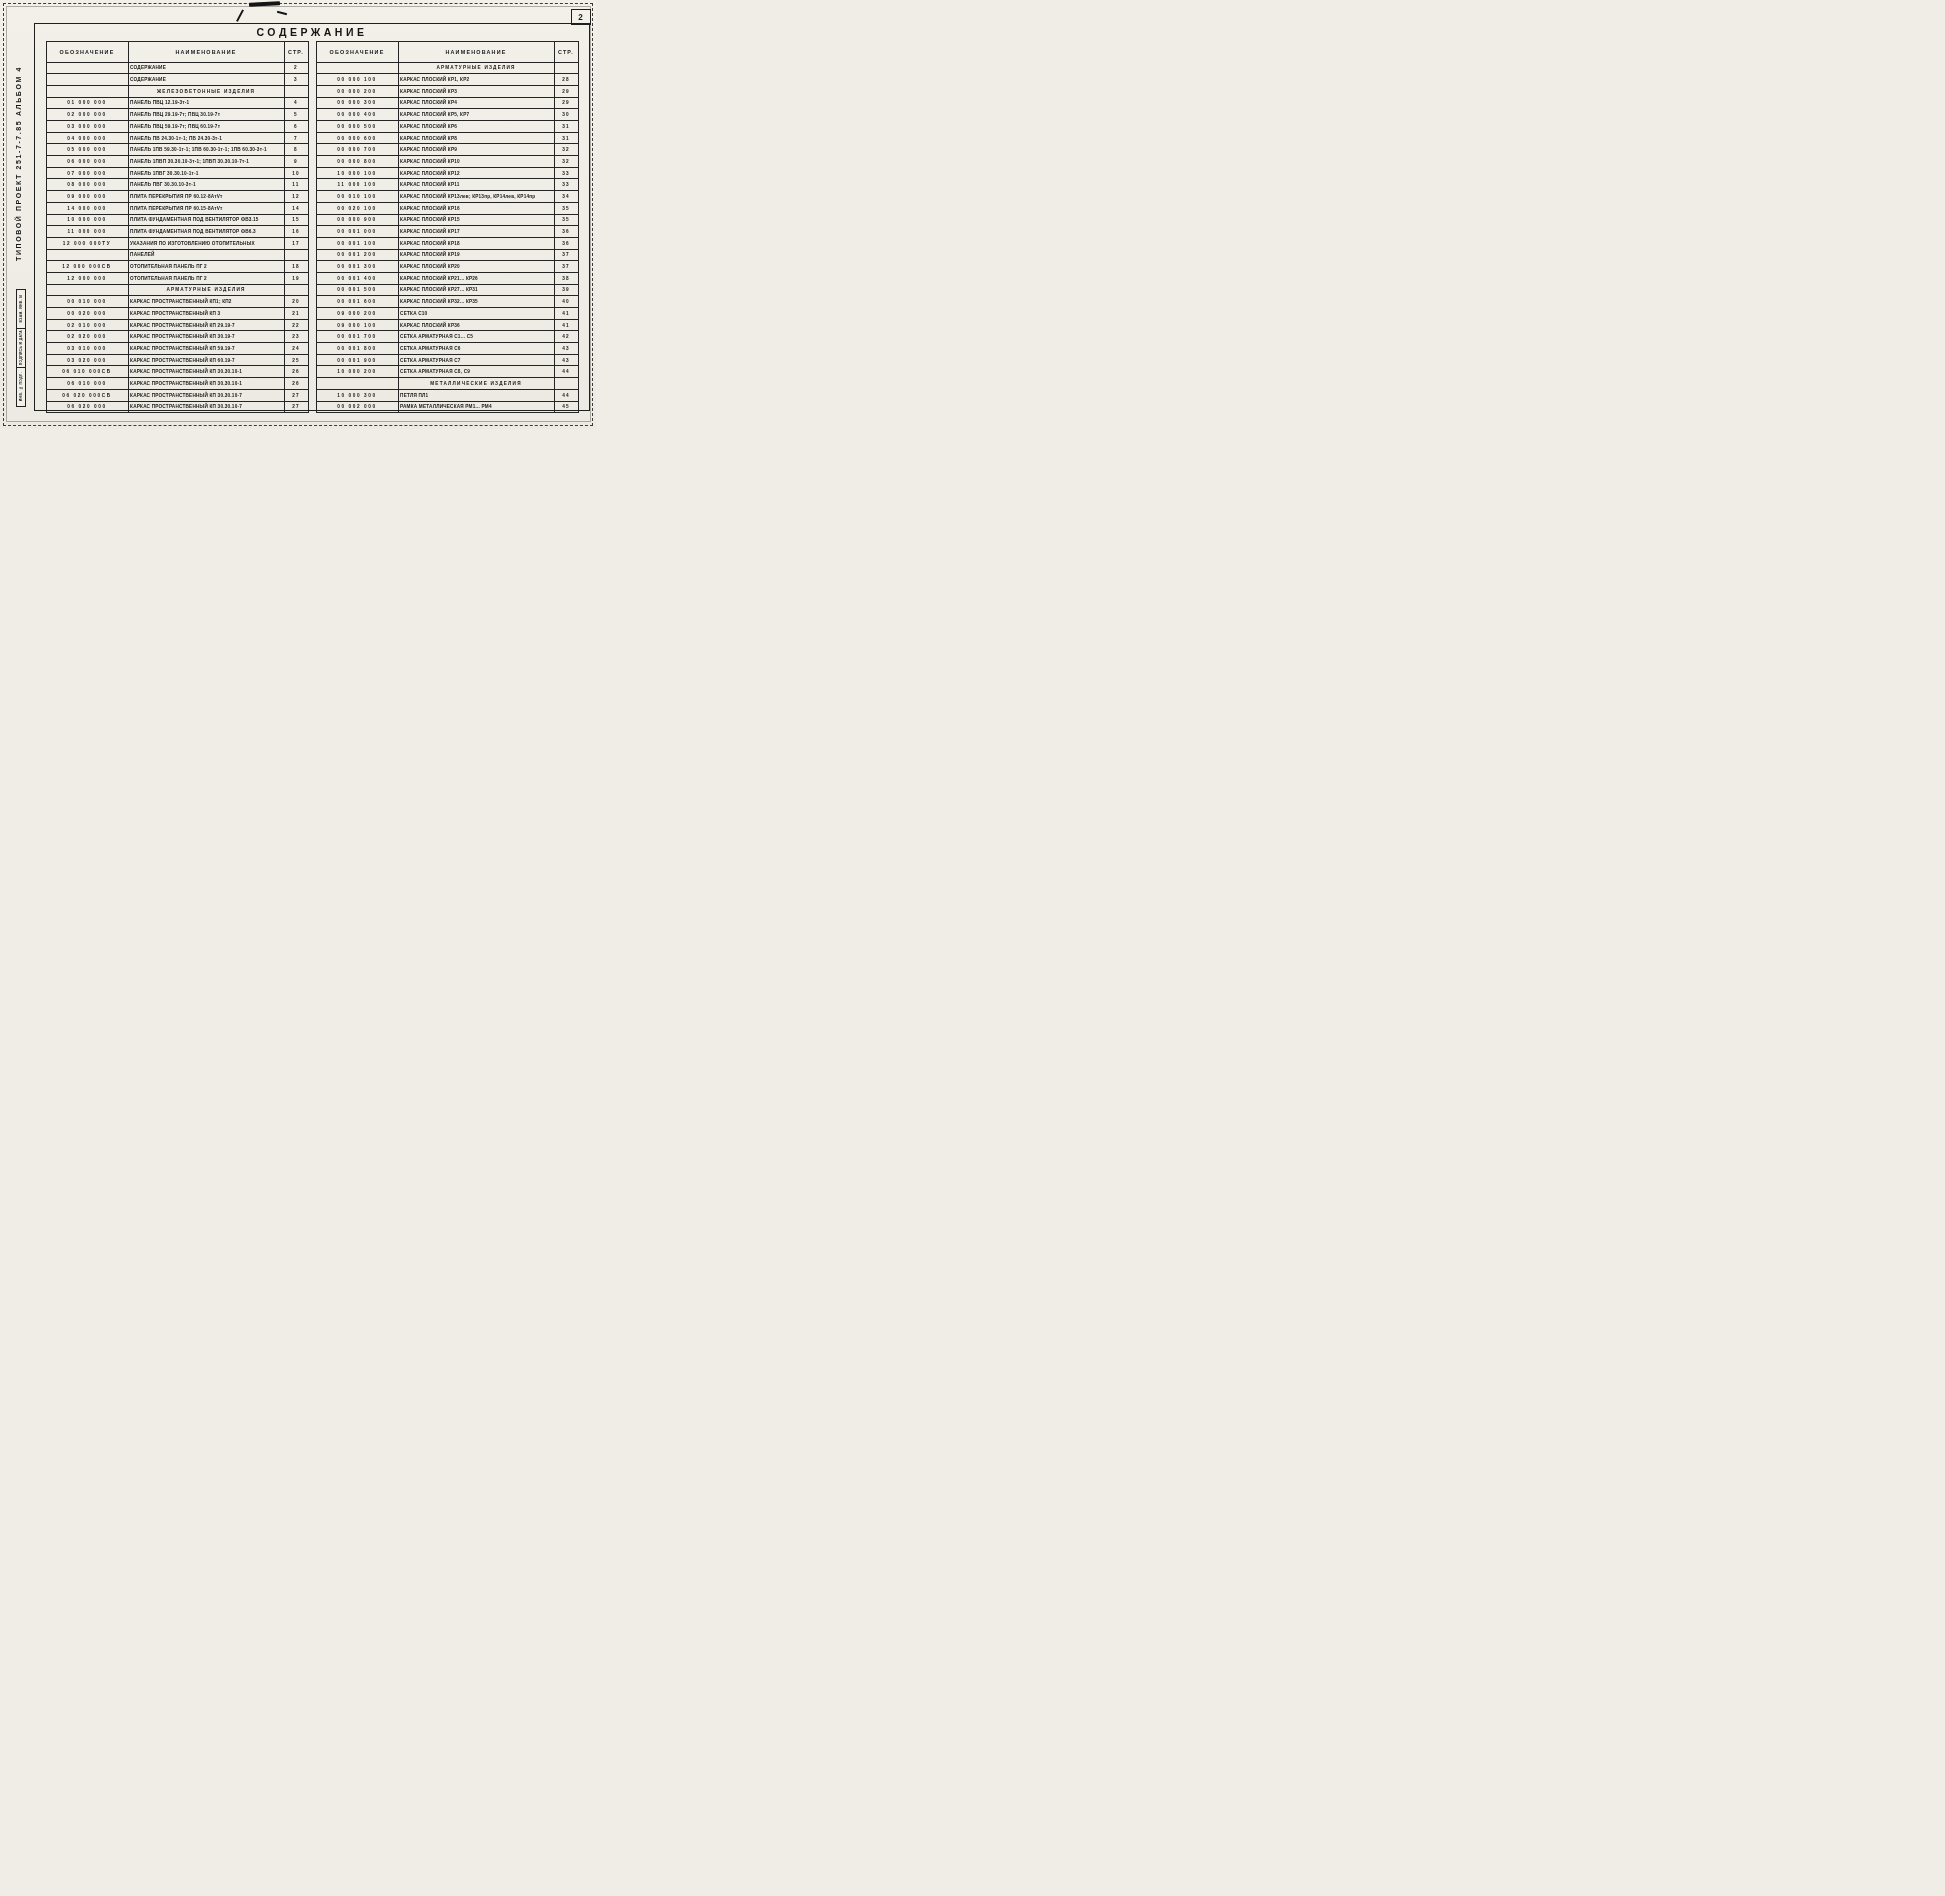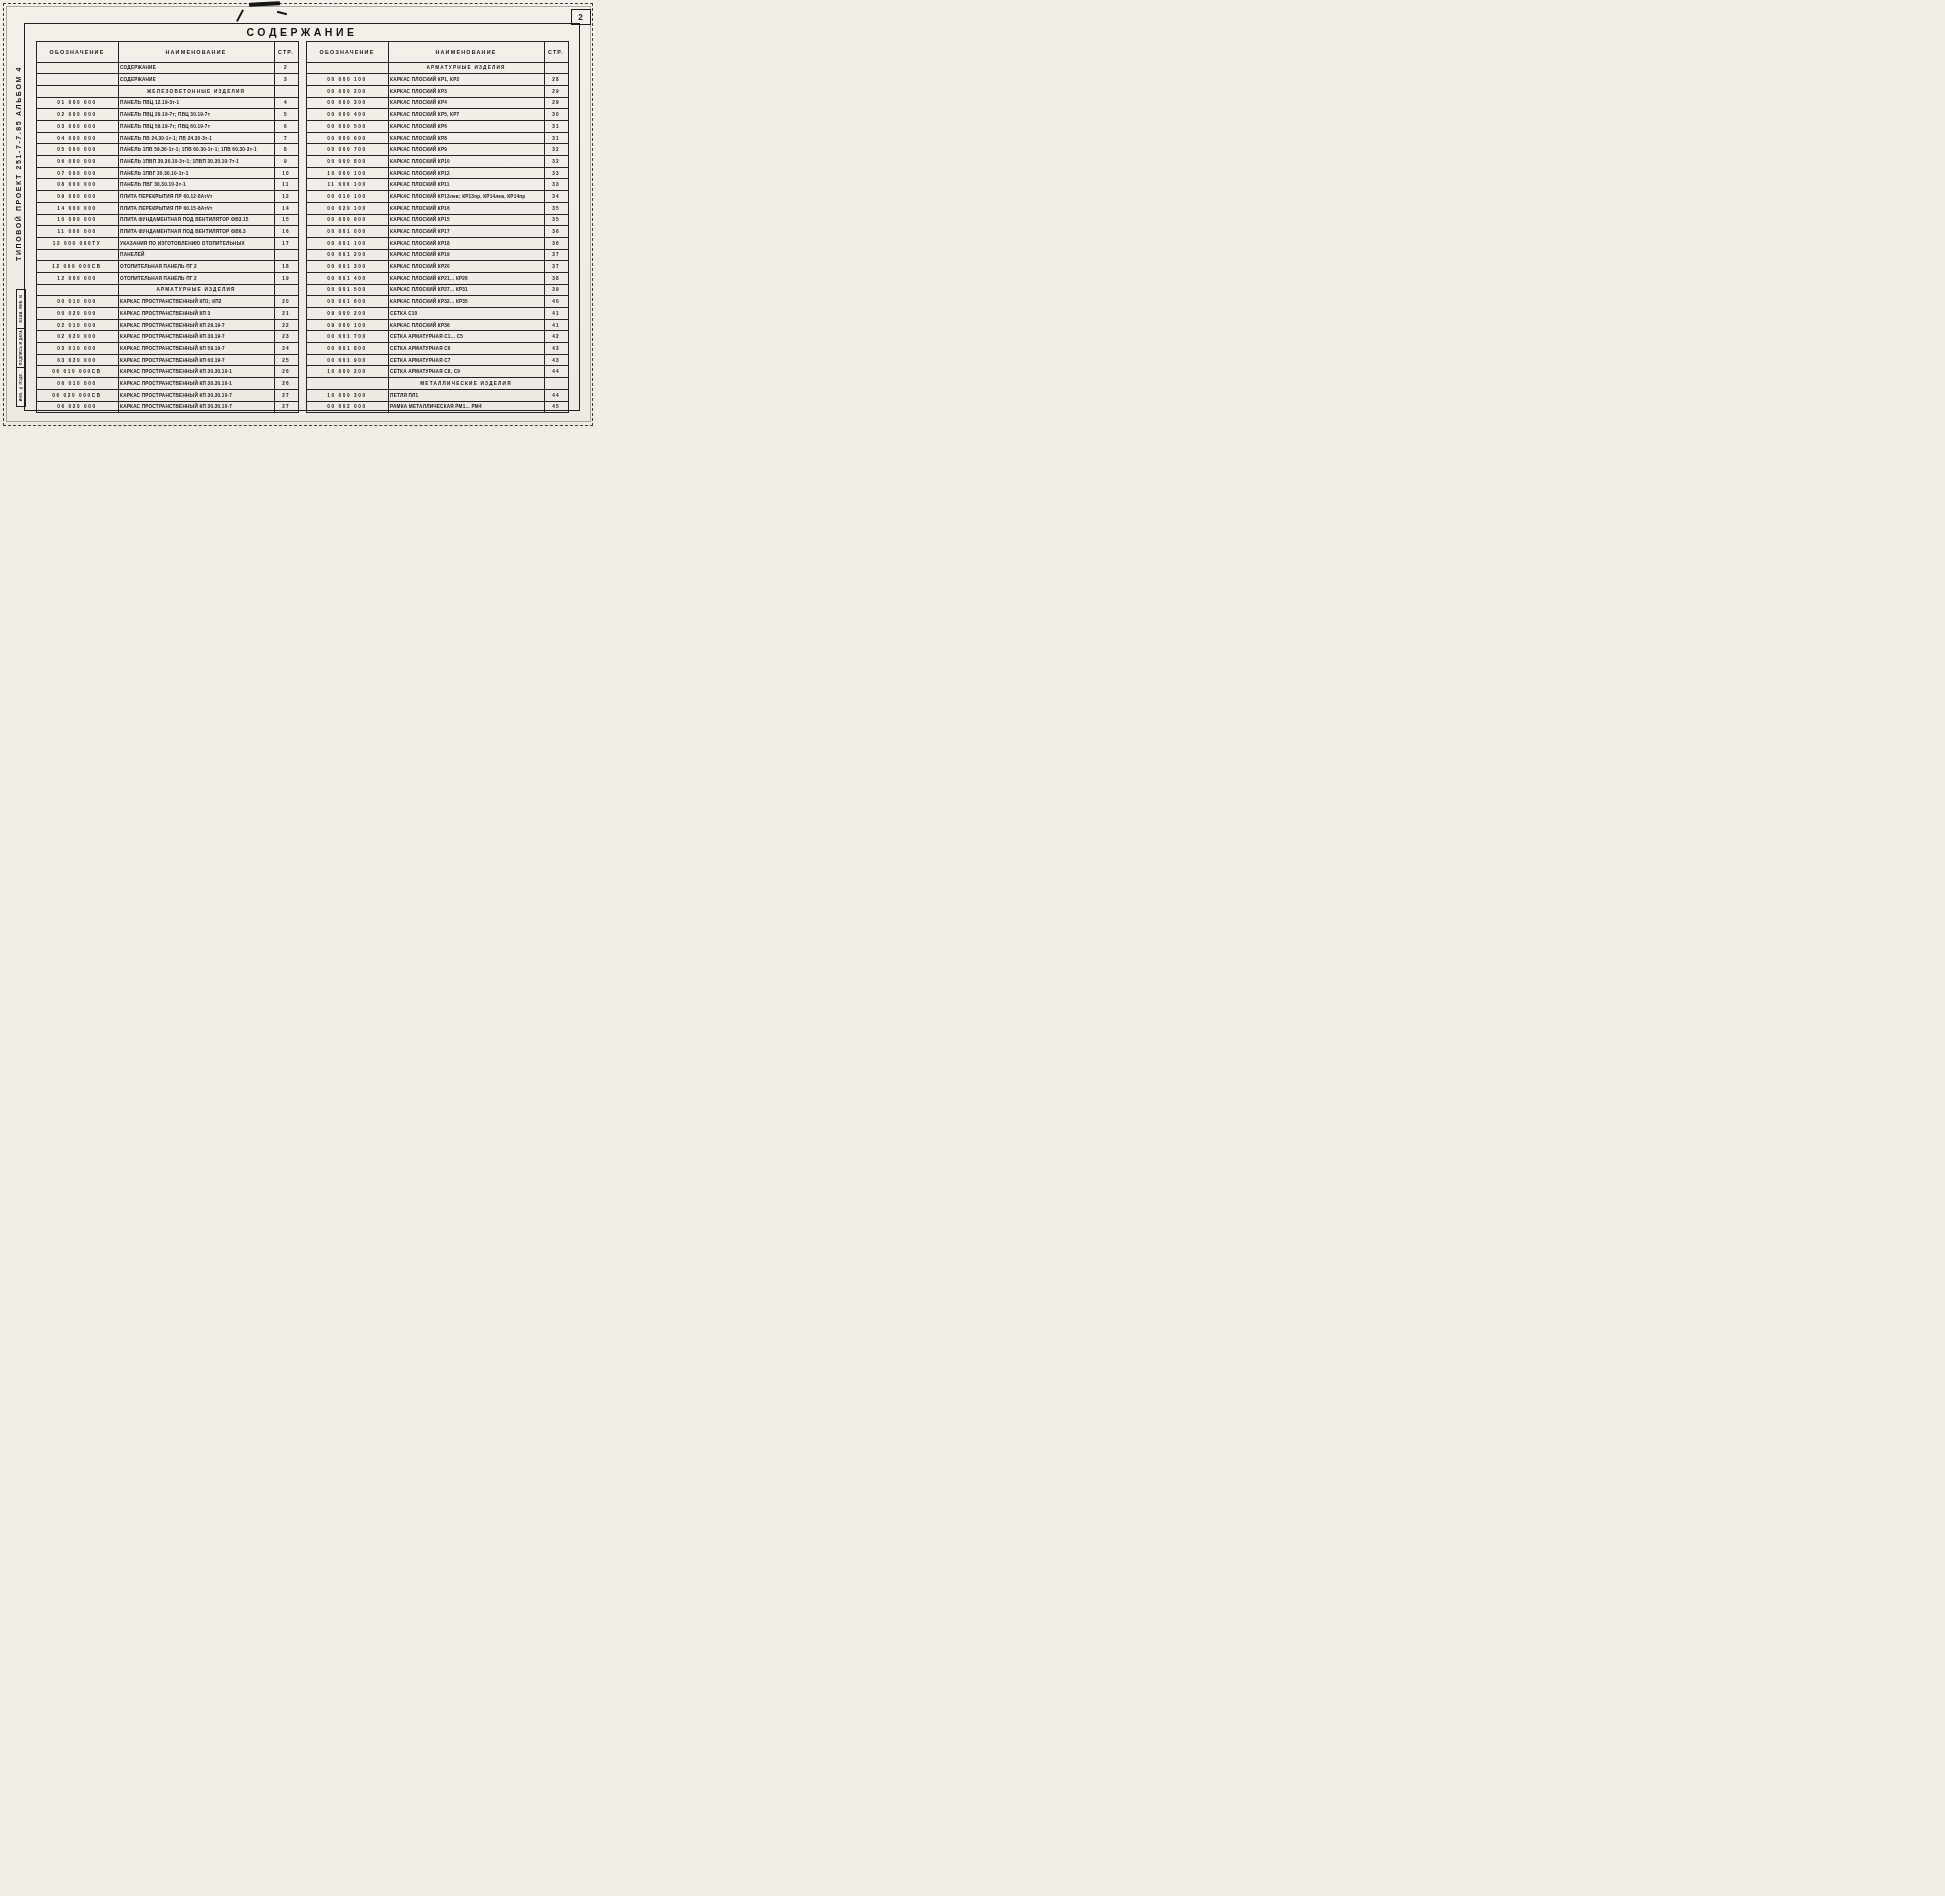--- a/index.html
+++ b/index.html
@@ -54,21 +54,21 @@
     background:rgba(245,243,236,.6);
   }
   .stamp-box:last-child{border-bottom:0.8px solid #222;}
   .stamp-box span{
     writing-mode:vertical-rl;transform:rotate(180deg);
     font-size:3.3px;font-weight:bold;letter-spacing:0.4px;white-space:nowrap;
   }
 
   
   .main-frame{
-    position:absolute;left:24px;top:22.6px;width:554px;height:386px;
+    position:absolute;left:34px;top:22.6px;width:554px;height:386px;
     border:1.2px solid #1f1f1f;
     background:transparent;
   }
   .doc-title{
     text-align:center;font-size:10.5px;font-weight:bold;letter-spacing:3.5px;
     margin:2.7px 0 2.3px 0;color:#141414;
   }
   .tables{display:flex;justify-content:center;gap:7px;padding:0 9.3px;}
 
   table.toc{

